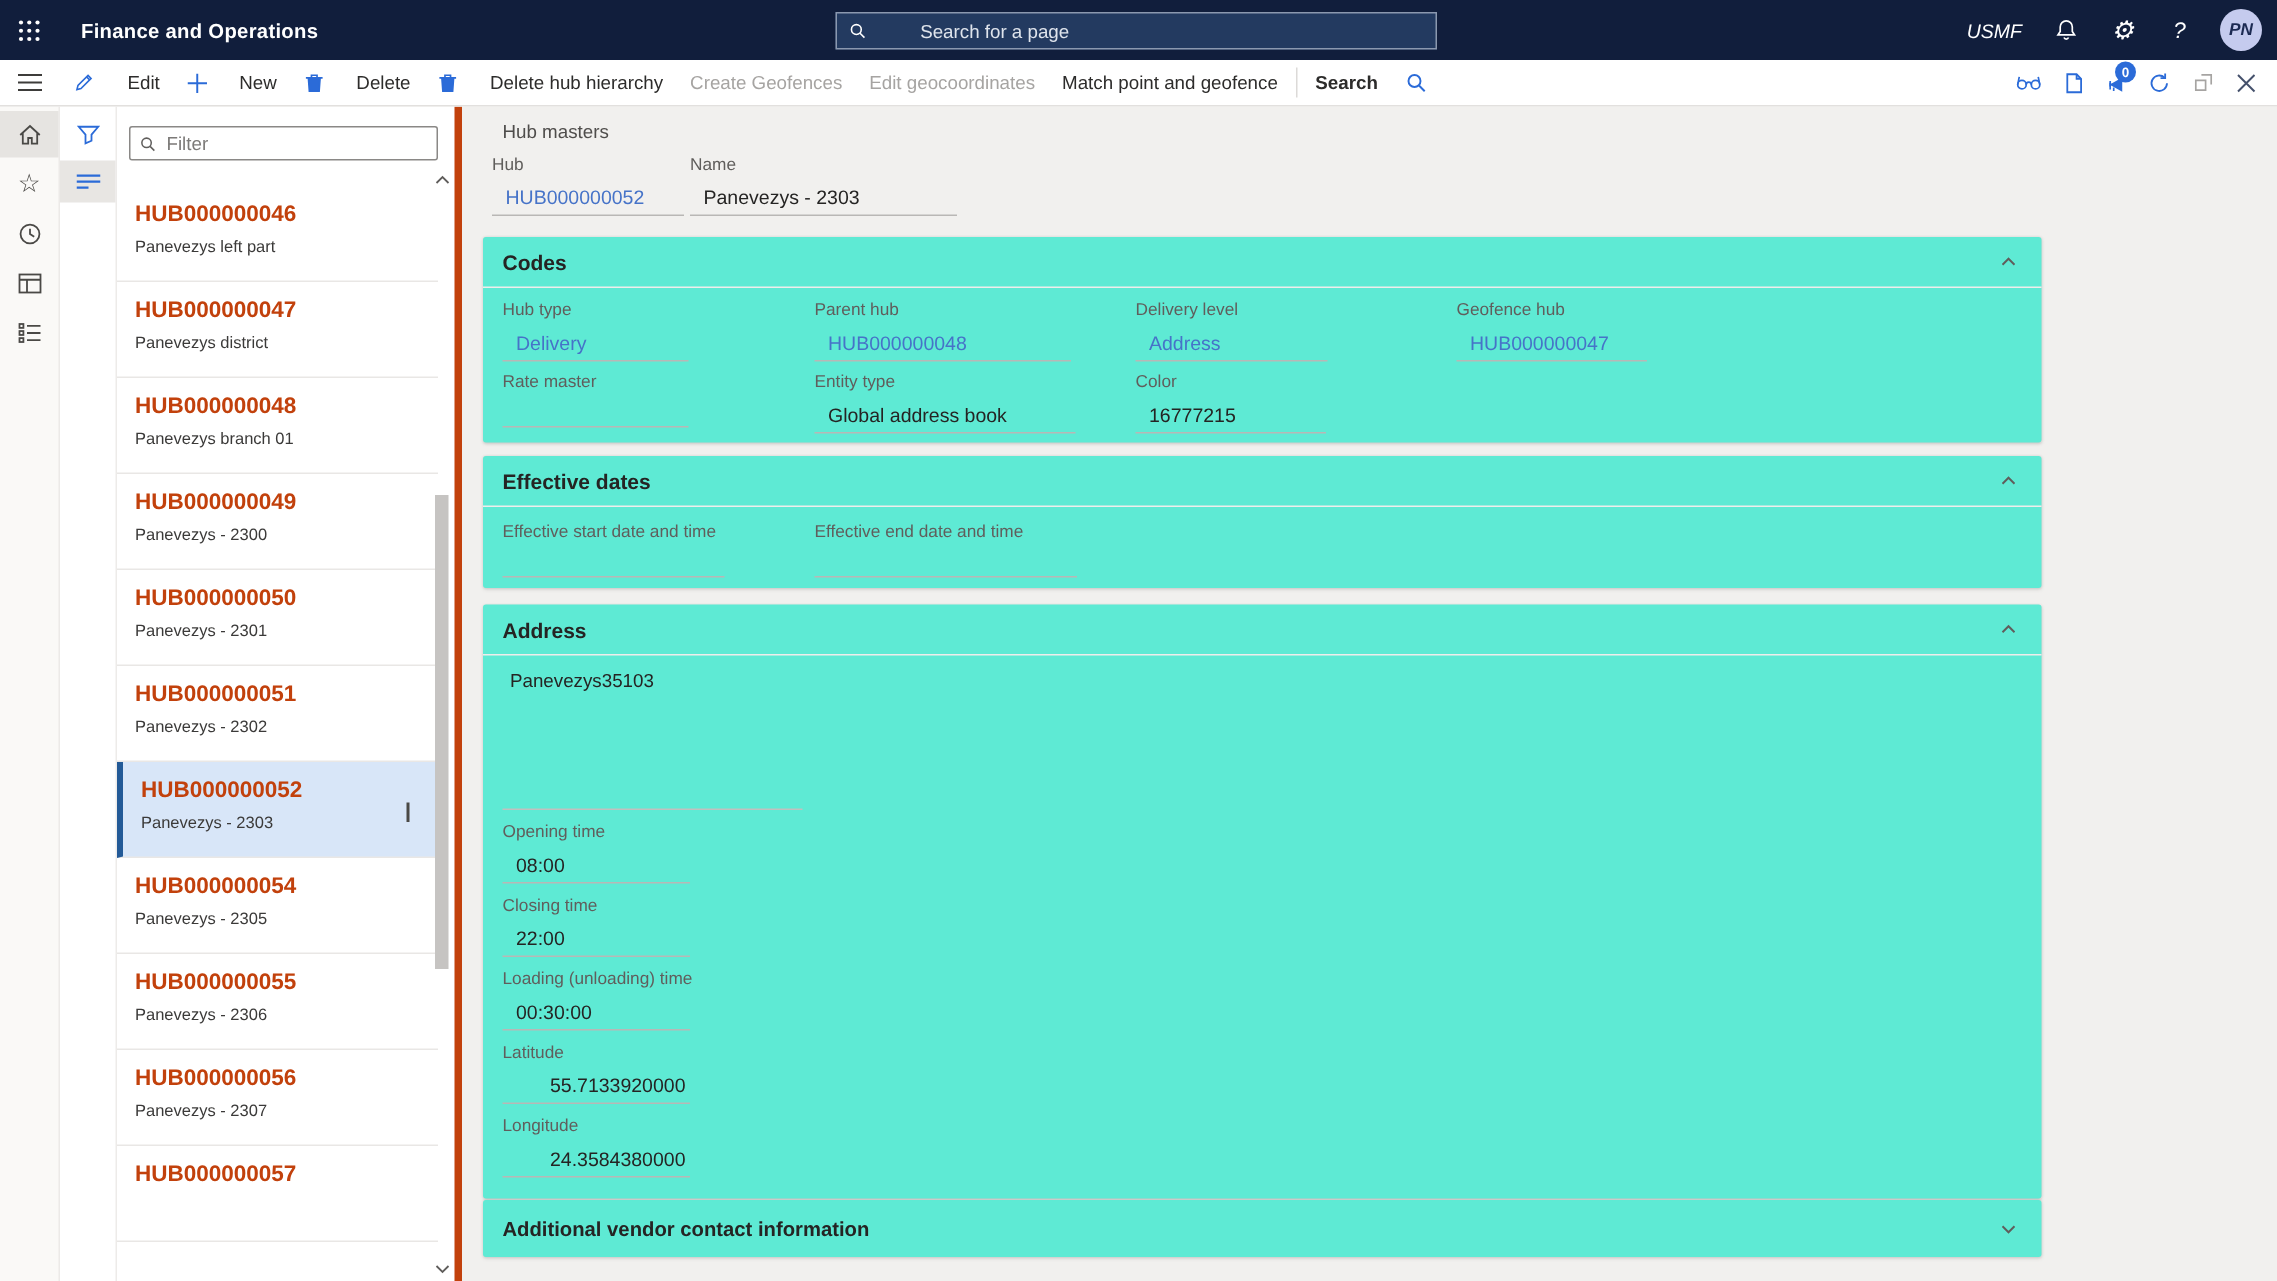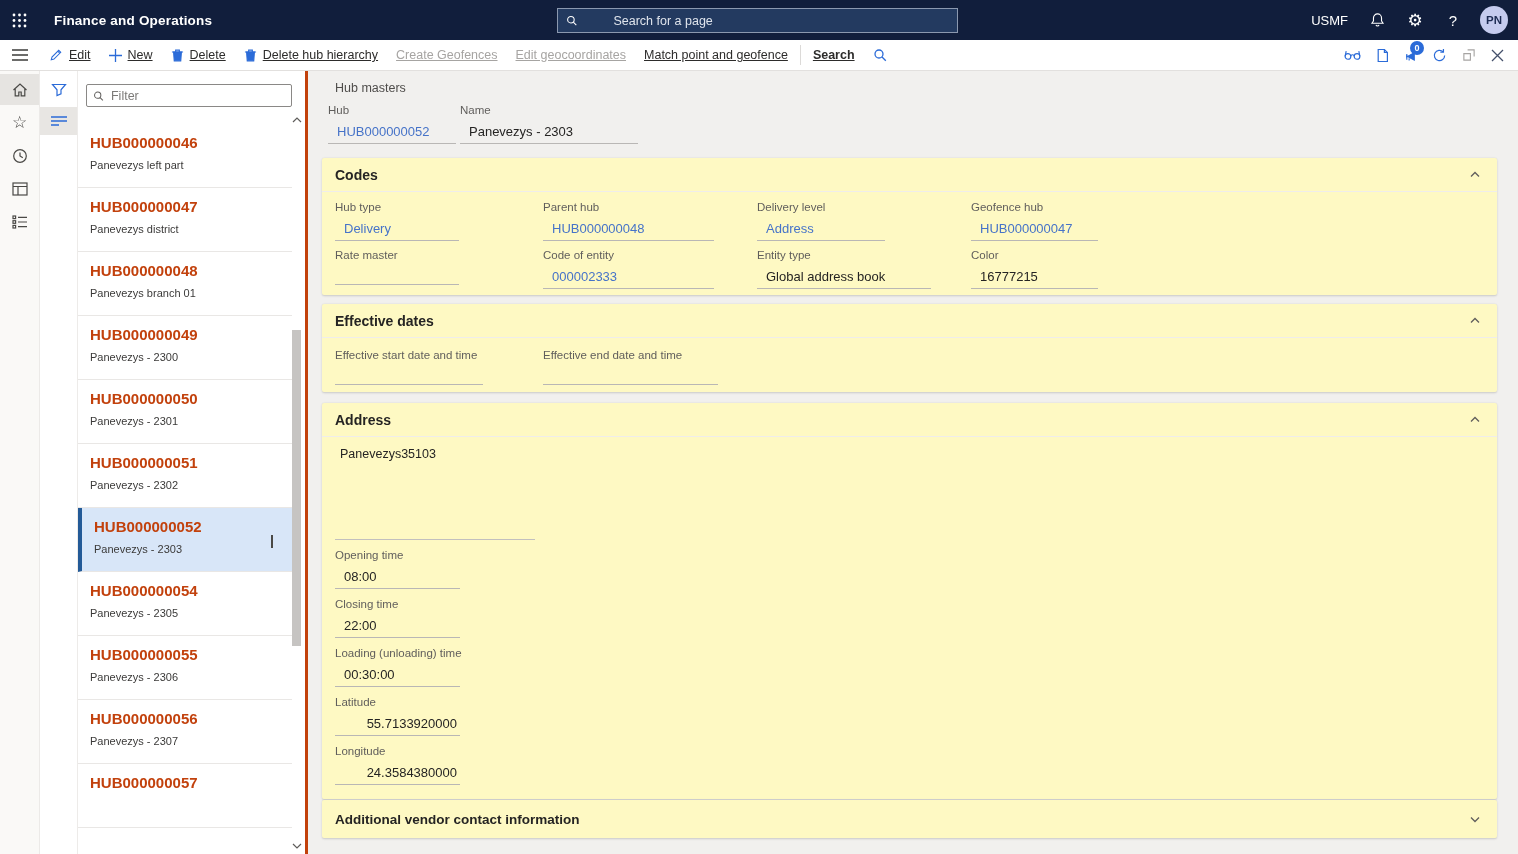--- a/index.html
+++ b/index.html
@@ -11,50 +11,50 @@
   svg { display:block; }
 
   
   .topbar { position:absolute; top:0; left:0; width:1518px; height:40px; background:#111e3c; display:flex; align-items:center; color:#fff; z-index:30; }
   .waffle { width:38px; height:40px; display:flex; align-items:center; justify-content:center; cursor:pointer; }
   .app-title { font-size:13.5px; font-weight:700; margin-left:16px; letter-spacing:.2px; }
   .tb-search { position:absolute; left:557px; top:8px; width:401px; height:25px; background:#233a60; border:1px solid #8b98af; display:flex; align-items:center; padding:0 8px; cursor:text; }
   .tb-search input { background:transparent; border:none; outline:none; color:#fff; font-size:12.5px; width:100%; font-family:inherit;margin-left:34px; }
   .tb-search input::placeholder { color:#dfe4ec; }
   .tb-right { position:absolute; right:2px; top:0; height:40px; display:flex; align-items:center; }
-  .tb-item { height:40px; min-width:38px; display:flex; align-items:center; justify-content:center; cursor:pointer; font-size:13px; }
+  .tb-item { height:40px; min-width:38px; display:flex; align-items:center; justify-content:center; cursor:pointer; font-size:13px;font-style:italic; }
   .company { padding:0 10px; }
   .gear-glyph { font-size:17px; line-height:1; }
   .help-glyph { font-size:15px; font-weight:400; }
   .avatar { width:28px; height:28px; border-radius:50%; background:#c5cbee; color:#1c2a52; font-size:11.5px; font-weight:700; display:flex; align-items:center; justify-content:center; margin:0 8px; }
 
   
   .actionpane { position:absolute; top:40px; left:0; width:1518px; height:31px; background:#fff; border-bottom:1px solid #e2e0de; display:flex; align-items:center; z-index:20; }
   .ap-burger { width:40px; display:flex; justify-content:center; cursor:pointer; }
-  .ap-btn { display:flex; align-items:center; gap:6px; font-size:12.5px; color:#2d2c2b; padding:0 9px; height:31px; cursor:pointer; white-space:nowrap;text-decoration:underline; }
+  .ap-btn { display:flex; align-items:center; gap:22px; font-size:12.5px; color:#2d2c2b; padding:0 9px; height:31px; cursor:pointer; white-space:nowrap; }
   .ap-btn.disabled { color:#a6a4a2; cursor:default; }
   .ap-btn.strong { font-weight:600; }
   .ap-sep { width:1px; height:20px; background:#dcdad8; margin:0 3px; }
   .ap-right { margin-left:auto; display:flex; align-items:center; margin-right:6px; }
   .ap-icon { width:29px; height:31px; display:flex; align-items:center; justify-content:center; position:relative; cursor:pointer; }
   .badge { position:absolute; top:1px; right:1px; min-width:14px; height:14px; border-radius:8px; background:#2b6bd8; color:#fff; font-size:9px; font-weight:700; display:flex; align-items:center; justify-content:center; padding:0 3px; }
 
   
   .rail { position:absolute; top:71px; left:0; width:40px; bottom:0; background:#faf9f7; border-right:1px solid #eceae8; z-index:10; }
   .rail-item { height:31px; display:flex; align-items:center; justify-content:center; color:#4a4946; cursor:pointer; margin-bottom:2px; }
   .rail-item.active { background:#e6e4e1; }
   .star-glyph { font-size:17px; line-height:1; color:#4a4946; }
 
   
   .filtercol { position:absolute; top:71px; left:40px; width:38px; bottom:0; background:#fff; border-right:1px solid #edebe9; z-index:10; }
   .fc-funnel { height:34px; display:flex; align-items:center; justify-content:center; cursor:pointer; margin-top:2px; }
   .fc-toggle { height:28px; display:flex; align-items:center; justify-content:center; background:#e8e6e3; cursor:pointer; }
 
   
-  .listpanel { position:absolute; top:71px; left:78px; width:230px; bottom:0; background:#fff; border-right:3px solid #c2410c; z-index:10; }
+  .listpanel { position:absolute; top:71px; left:78px; width:230px; bottom:0; background:#fff; border-right:5px solid #c2410c; z-index:10; }
   .filterbox { position:absolute; left:8px; top:13px; width:206px; height:23px; border:1px solid #8a8886; border-radius:2px; display:flex; align-items:center; padding:0 6px; background:#fff; }
   .filterbox input { border:none; outline:none; font-size:12.5px; width:100%; color:#323130; font-family:inherit; margin-left:5px; }
   .filterbox input::placeholder { color:#7c7a78; }
   .rows { position:absolute; top:53px; left:0; width:214px; bottom:0; overflow:hidden; }
   .hub-row { height:64px; border-bottom:1px solid #e9e7e5; padding:10px 0 0 12px; cursor:pointer; background:#fff; }
   .hub-id { font-size:15px; font-weight:600; color:#c2410c; }
   .hub-name { font-size:11px; color:#3b3a39; margin-top:8px; }
   .hub-row.selected { background:#d8e6f8; border-left:4px solid #235a97; }
   .cursor-artifact { position:absolute; left:193px; top:411px; width:1.5px; height:13px; background:#4a4946; }
   .sb-arrow { position:absolute; right:3px; color:#5f5d5b; cursor:pointer; }
@@ -66,21 +66,21 @@
   .main { position:absolute; top:71px; left:308px; right:0; bottom:0; background:#f1f0ee; overflow:hidden; }
   .page-title { position:absolute; left:27px; top:10px; font-size:12.5px; color:#4f4d4b; }
   .hdr-field { position:absolute; top:33px; }
   .hdr-field.hub { left:20px; width:128px; }
   .hdr-field.nm { left:152px; width:178px; }
   .flabel { font-size:11.5px; color:#605e5c; height:15px; white-space:nowrap; }
   .fvalue { margin-top:4px; font-size:13px; color:#252423; padding:1px 0 4px 9px; border-bottom:1px solid #b9b7b5; min-height:17px; white-space:nowrap; cursor:text; }
   .fvalue.link { color:#4673c8; cursor:pointer; }
   .fvalue.right { text-align:right; padding-right:3px; }
 
-  .card { position:absolute; left:14px; width:1175px; background:#fef9c3; box-shadow:0 0.6px 1.8px rgba(0,0,0,.1), 0 1px 3px rgba(0,0,0,.07); border-radius:2px; }
+  .card { position:absolute; left:14px; width:1039px; background:#5eead4; box-shadow:0 0.6px 1.8px rgba(0,0,0,.1), 0 1px 3px rgba(0,0,0,.07); border-radius:2px; }
   .card-head { height:34px; display:flex; align-items:center; padding:0 13px; font-size:14px; font-weight:700; color:#252423; position:relative; cursor:pointer; }
   .card-head.bordered { border-bottom:1px solid #efedeb; }
   .chev { position:absolute; right:16px; top:11px; color:#605e5c; }
   #card-codes { top:87px; height:137px; }
   #card-eff   { top:233px; height:88px; }
   #card-addr  { top:332px; height:396px; }
   #card-addl  { top:729px; height:38px; }
   #card-addl .card-head { height:38px; font-size:13.5px; }
 
   .codes-grid { padding:9px 13px 0; display:grid; grid-template-columns:208px 214px 214px 1fr; row-gap:8px; }
@@ -377,24 +377,20 @@
         <div class="fvalue link">Address</div>
       </div>
       <div class="field" style="width:127px">
         <div class="flabel">Geofence hub</div>
         <div class="fvalue link">HUB000000047</div>
       </div>
       <div class="field" style="width:124px">
         <div class="flabel">Rate master</div>
         <div class="fvalue"></div>
       </div>
-      <div class="field" style="width:171px">
-        <div class="flabel">Code of entity</div>
-        <div class="fvalue link">000002333</div>
-      </div>
       <div class="field" style="width:174px">
         <div class="flabel">Entity type</div>
         <div class="fvalue">Global address book</div>
       </div>
       <div class="field" style="width:127px">
         <div class="flabel">Color</div>
         <div class="fvalue">16777215</div>
       </div>
     </div>
   </div>

